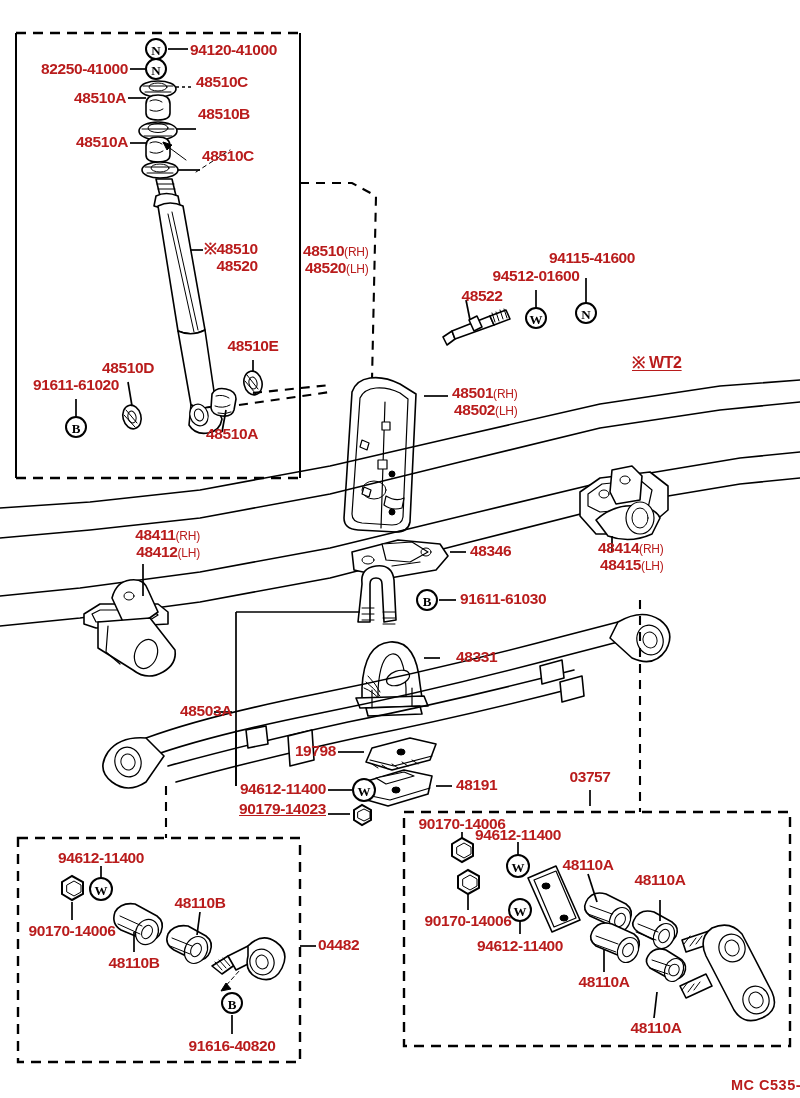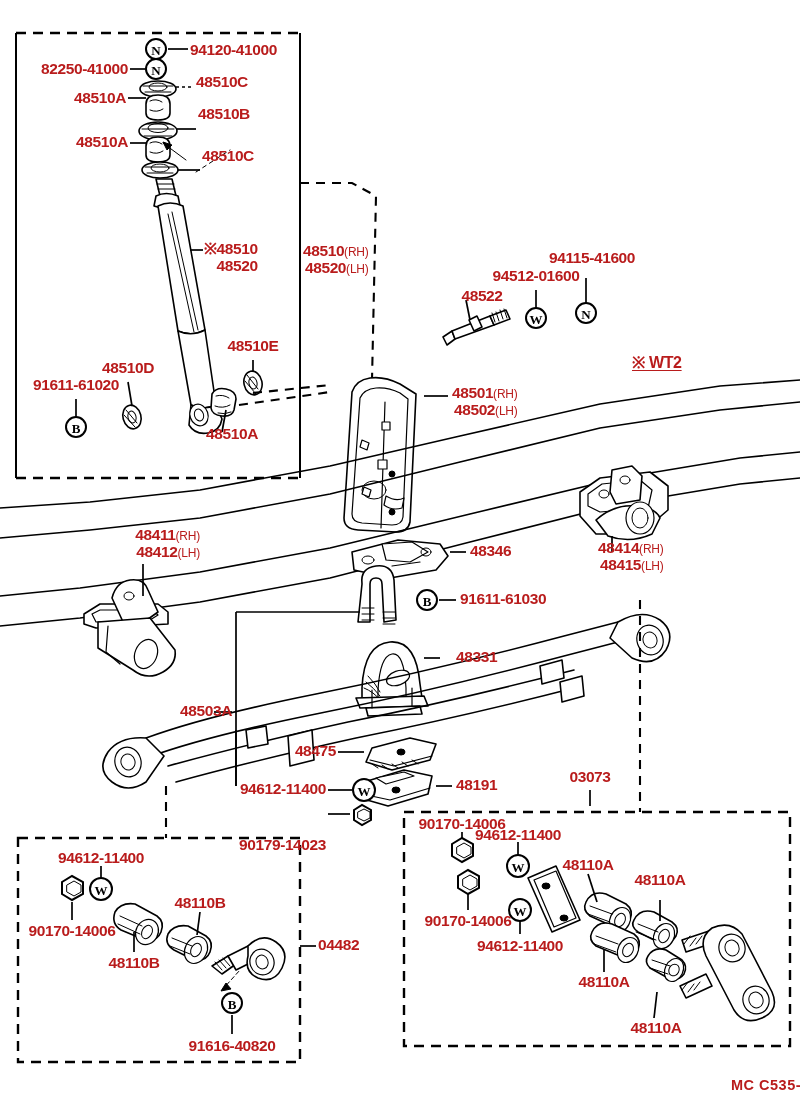--- a/index.html
+++ b/index.html
@@ -495,29 +495,29 @@
   </div>
 
   <div class="lbl" style="left:470px; top:543px;text-align:center;">48346</div>
 
   <div class="lbl" style="left:460px; top:591px;">91611-61030</div>
 
   <div class="lbl" style="left:444px; top:649px;margin-left:12px;">48331</div>
 
   <div class="lbl rt" style="left:232px; top:703px;">48503A</div>
 
-  <div class="lbl rt" style="left:336px; top:743px;">48475</div>
+  <div class="lbl rt" style="left:336px; top:743px;">19798</div>
 
   <div class="lbl" style="left:456px; top:777px;">48191</div>
 
   <div class="lbl rt" style="left:326px; top:781px;">94612-11400</div>
 
-  <div class="lbl rt" style="left:326px; top:837px;">90179-14023</div>
-
-  <div class="lbl ctr" style="left:590px; top:769px;">03073</div>
+  <div class="lbl rt" style="left:326px; top:801px;text-decoration:underline;">90179-14023</div>
+
+  <div class="lbl ctr" style="left:590px; top:769px;">03757</div>
 
   <div class="lbl" style="left:318px; top:937px;">04482</div>
 
   <div class="lbl ctr" style="left:101px; top:850px;">94612-11400</div>
 
   <div class="lbl ctr" style="left:72px; top:923px;">90170-14006</div>
 
   <div class="lbl ctr" style="left:200px; top:895px;">48110B</div>
 
   <div class="lbl ctr" style="left:134px; top:955px;">48110B</div>

